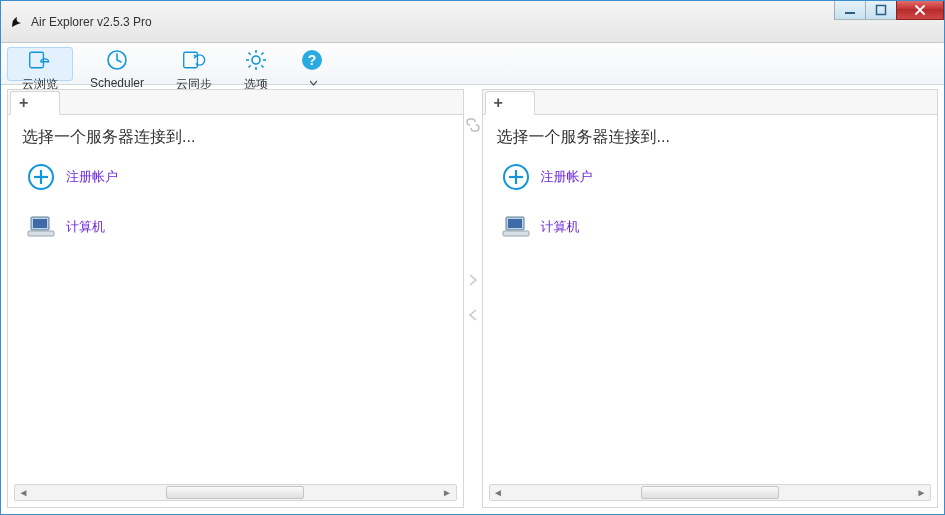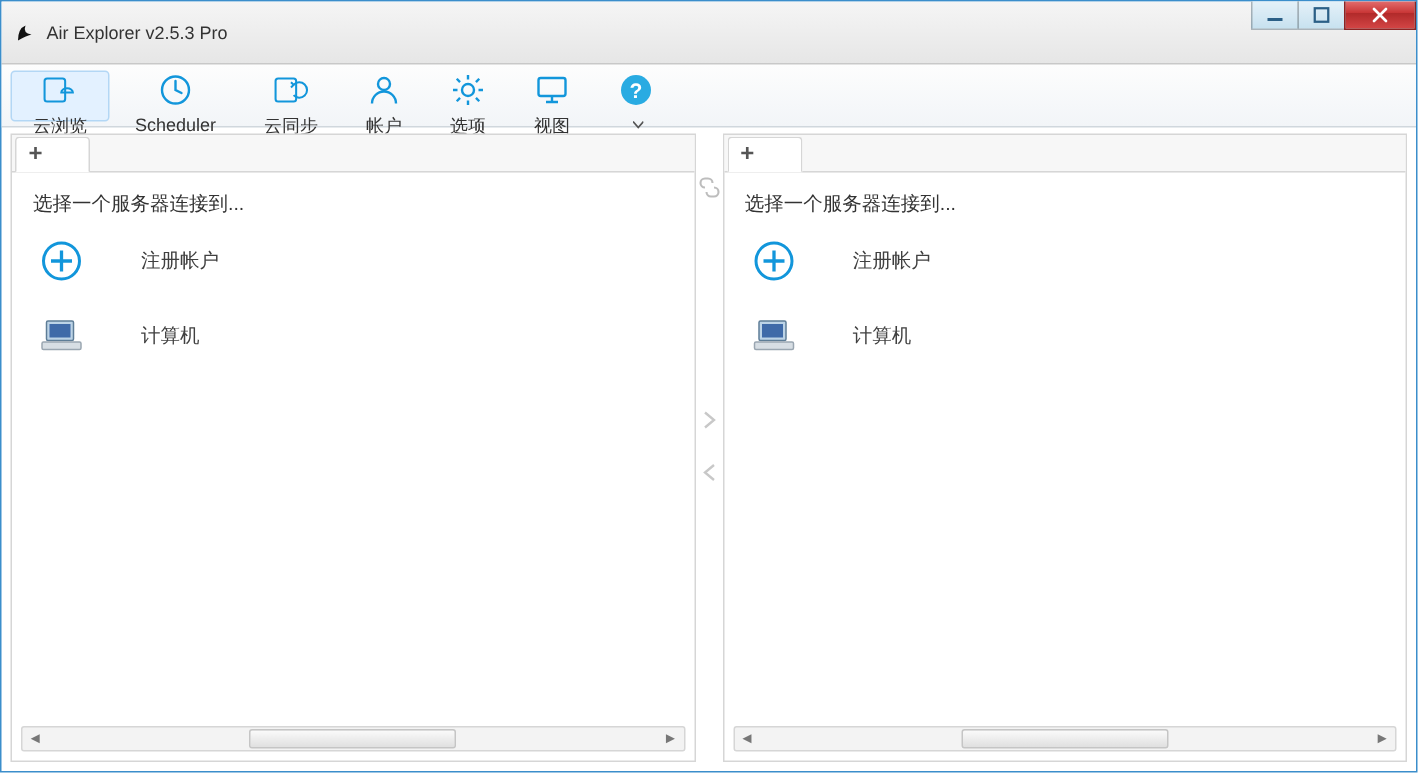--- a/index.html
+++ b/index.html
@@ -23,24 +23,24 @@
   .tbtn .ti { width: 24px; height: 24px; display: flex; align-items: center; justify-content: center; color: #1296db; }
   .tbtn .tl { font-size: 12px; }
   .tbtn .dd { width: 7px; height: 7px; margin-left: 2px; }
 
   
   .content { flex: 1; display: flex; padding: 4px 6px 6px 6px; gap: 2px; min-height: 0; }
   .pane { flex: 1; display: flex; flex-direction: column; border: 1px solid #d6d6d6; background: #fff; min-width: 0; }
   .tabstrip { height: 25px; background: #f7f7f7; border-bottom: 1px solid #d6d6d6; display: flex; align-items: flex-end; }
   .addtab { width: 50px; height: 24px; background: #fff; border: 1px solid #d6d6d6; border-bottom-color: #fff; border-top-left-radius: 3px; border-top-right-radius: 3px; margin-left: 2px; margin-bottom: -1px; display: flex; align-items: center; justify-content: flex-start; padding-left: 8px; color: #555; font-size: 16px; font-weight: bold; }
   .panebody { flex: 1; display: flex; flex-direction: column; padding: 10px 10px 4px 14px; min-height: 0; }
-  .prompt { color: #333; font-size: 13px; margin: 2px 0 8px 0; }
+  .prompt { color: #333; font-size: 16px; margin: 2px 0 8px 0; }
   .linkrow { display: flex; align-items: center; gap: 10px; margin: 6px 0 14px 4px; }
   .linkrow .ic { width: 30px; height: 30px; display: flex; align-items: center; justify-content: center; }
-  .linkrow a { color: #404040; text-decoration: none; font-size: 13px; margin-left: 28px; }
+  .linkrow a { color: #6d28d9; text-decoration: none; font-size: 13px; }
 
   .hscroll { height: 17px; border: 1px solid #d6d6d6; border-radius: 2px; background: #f3f3f3; display: flex; align-items: center; margin: auto 6px 6px 6px; }
   .hscroll .arrow { width: 17px; height: 15px; display: flex; align-items: center; justify-content: center; color: #777; font-size: 10px; }
   .hscroll .track { flex: 1; height: 13px; position: relative; }
   .hscroll .thumb { position: absolute; left: 33%; width: 34%; top: 0; height: 13px; background: linear-gradient(#fafafa,#e0e0e0); border: 1px solid #c5c5c5; border-radius: 2px; }
 
   .divider { width: 18px; display: flex; flex-direction: column; align-items: center; justify-content: center; gap: 18px; }
   .divider .handle { color: #c8c8c8; }
 
   .splitwrap { position: relative; display: flex; flex: 1; min-height: 0; }
@@ -101,29 +101,20 @@
       <svg width="28" height="24" viewBox="0 0 28 24">
           <rect x="2" y="3" width="16" height="18" rx="2" fill="none" stroke="#1296db" stroke-width="1.6"></rect>
           <path d="M16 8 a6 6 0 1 1 0 8" fill="none" stroke="#1296db" stroke-width="1.6"></path>
           <path d="M14 6 L16 8 L14 10" fill="none" stroke="#1296db" stroke-width="1.6"></path>
         </svg>
     </span>
     <span class="tl">云同步</span>
     <span class="dd"><svg width="7" height="7">
           <path d="M0 1 L3.5 5 L7 1" fill="none" stroke="#555" stroke-width="1.2"></path>
         </svg></span>
-  </div>
-  <div class="tbtn">
-    <span class="ti">
-      <svg width="24" height="24" viewBox="0 0 24 24">
-          <circle cx="12" cy="8" r="4" fill="none" stroke="#1296db" stroke-width="1.6"></circle>
-          <path d="M4 21 a8 8 0 0 1 16 0" fill="none" stroke="#1296db" stroke-width="1.6"></path>
-        </svg>
-    </span>
-    <span class="tl">帐户</span>
   </div>
   <div class="tbtn">
     <span class="ti">
       <svg width="24" height="24" viewBox="0 0 24 24">
           <circle cx="12" cy="12" r="4" fill="none" stroke="#1296db" stroke-width="1.6"></circle>
           <g stroke="#1296db" stroke-width="1.6">
             <line x1="12" y1="2" x2="12" y2="5"></line>
             <line x1="12" y1="19" x2="12" y2="22"></line>
             <line x1="2" y1="12" x2="5" y2="12"></line>
             <line x1="19" y1="12" x2="22" y2="12"></line>
@@ -132,33 +123,20 @@
             <line x1="4.5" y1="19.5" x2="6.7" y2="17.3"></line>
             <line x1="17.3" y1="6.7" x2="19.5" y2="4.5"></line>
           </g>
         </svg>
     </span>
     <span class="tl">选项</span>
   </div>
   <div class="tbtn">
     <span class="ti">
       <svg width="24" height="24" viewBox="0 0 24 24">
-          <rect x="3" y="4" width="18" height="12" rx="1.5" fill="none" stroke="#1296db" stroke-width="1.6"></rect>
-          <line x1="8" y1="20" x2="16" y2="20" stroke="#1296db" stroke-width="1.6"></line>
-          <line x1="12" y1="16" x2="12" y2="20" stroke="#1296db" stroke-width="1.6"></line>
-        </svg>
-    </span>
-    <span class="tl">视图</span>
-    <span class="dd"><svg width="7" height="7">
-          <path d="M0 1 L3.5 5 L7 1" fill="none" stroke="#555" stroke-width="1.2"></path>
-        </svg></span>
-  </div>
-  <div class="tbtn">
-    <span class="ti">
-      <svg width="24" height="24" viewBox="0 0 24 24">
           <circle cx="12" cy="12" r="10" fill="#29abe2"></circle>
           <text x="12" y="17" text-anchor="middle" font-size="14" font-weight="bold" fill="#fff">?</text>
         </svg>
     </span>
     <span class="dd"><svg width="7" height="7">
           <path d="M0 1 L3.5 5 L7 1" fill="none" stroke="#555" stroke-width="1.2"></path>
         </svg></span>
   </div>
 </div>
 

